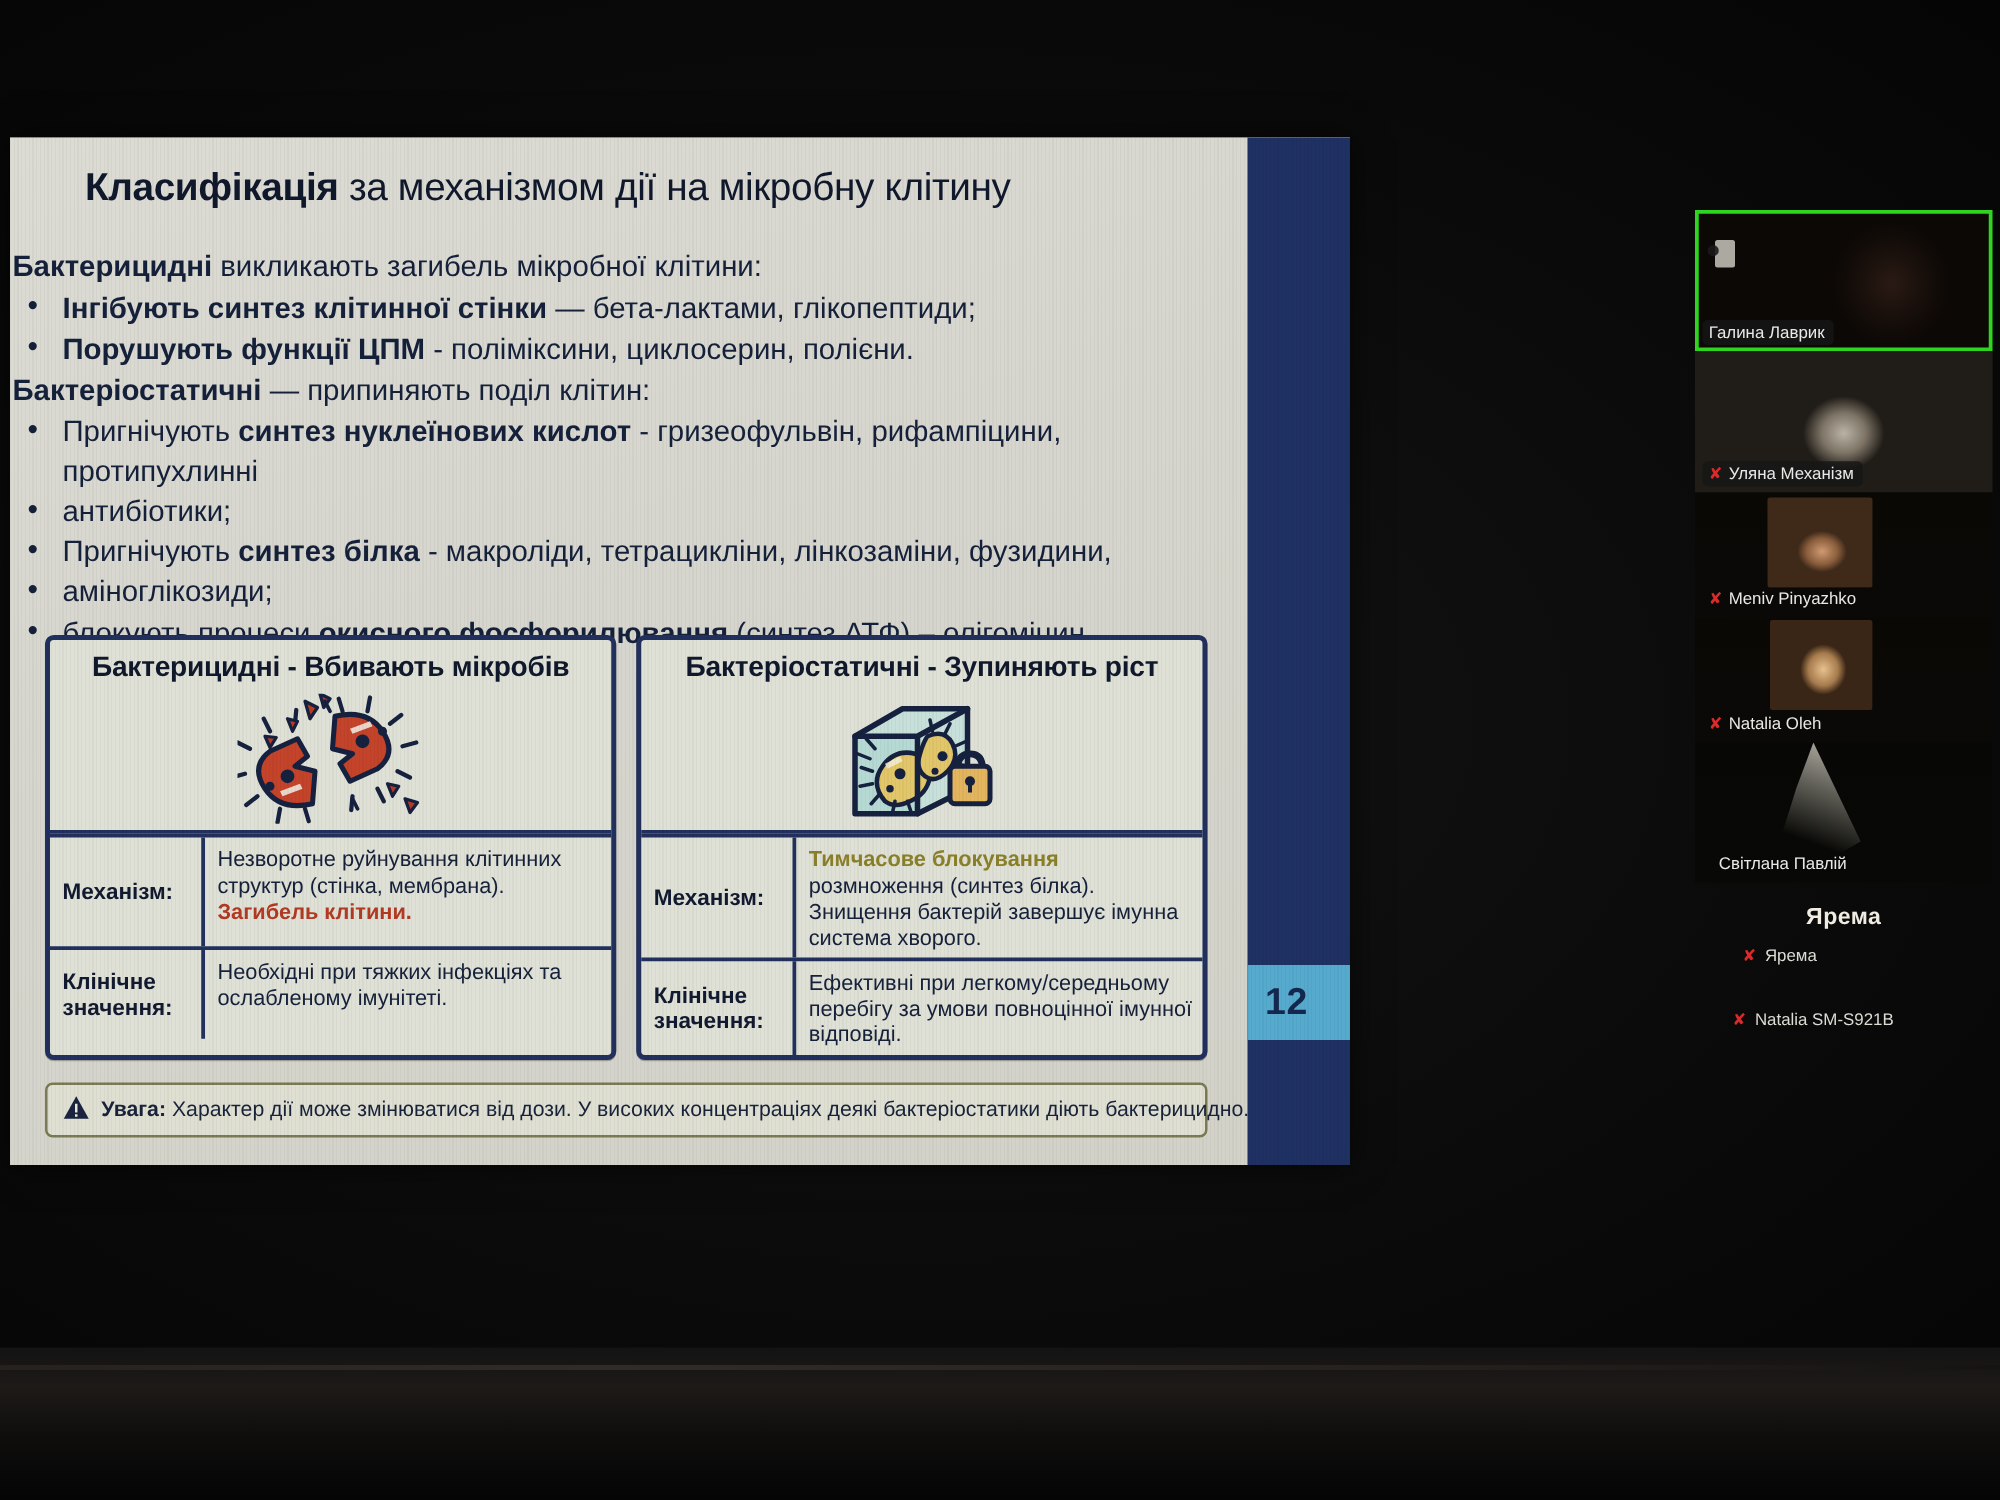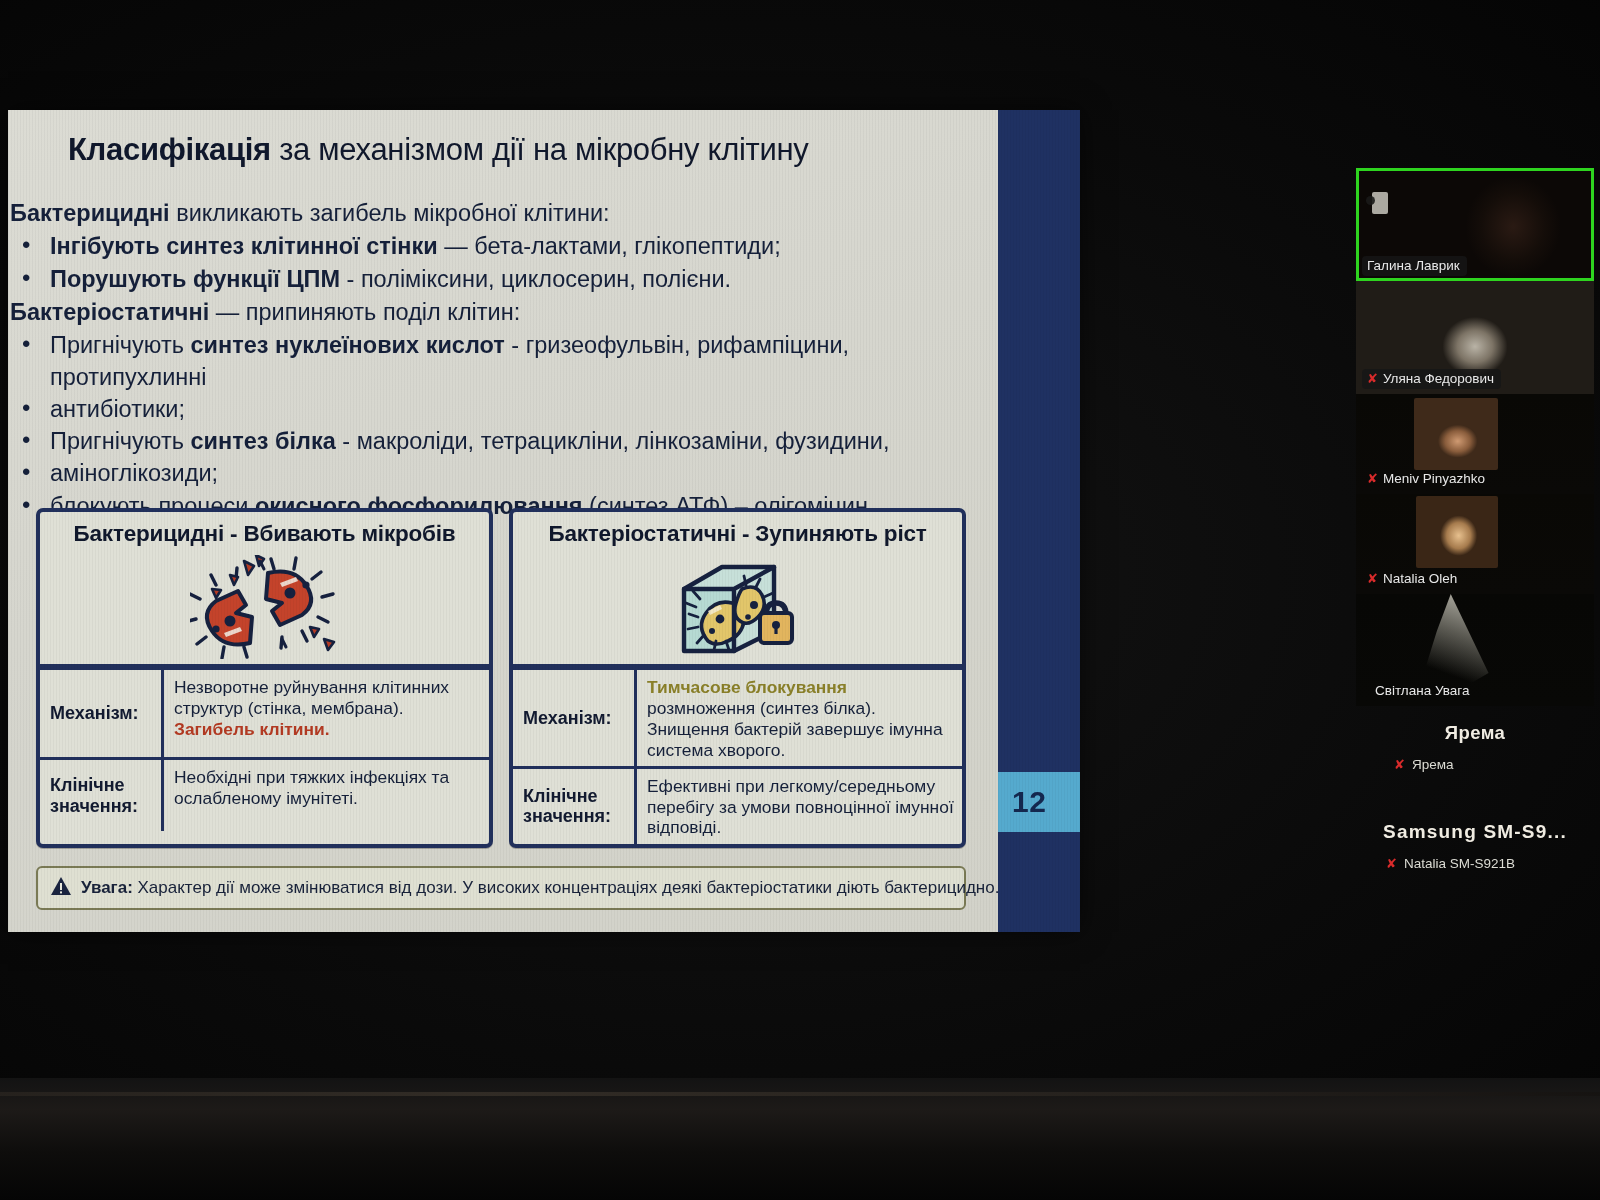--- a/index.html
+++ b/index.html
@@ -352,21 +352,21 @@
       <div class="hl"></div>
       <div class="hl2"></div>
       <div class="pname">
         <span>Галина Лаврик</span>
       </div>
     </div>
 
     <div class="ptile cam-b">
       <div class="pname">
         <span class="mute-ic">✘</span>
-        <span>Уляна Федорович</span>
+        <span>Уляна Механізм</span>
       </div>
     </div>
 
     <div class="ptile cam-c">
       <div class="ph"></div>
       <div class="pname nobg">
         <span class="mute-ic">✘</span>
         <span>Meniv Pinyazhko</span>
       </div>
     </div>
@@ -375,33 +375,32 @@
       <div class="ph"></div>
       <div class="pname nobg">
         <span class="mute-ic">✘</span>
         <span>Natalia Oleh</span>
       </div>
     </div>
 
     <div class="ptile cam-e">
       <div class="ph"></div>
       <div class="pname nobg" style="left:14px;">
-        <span>Світлана Увага</span>
+        <span>Світлана Павлій</span>
       </div>
     </div>
 
     <div class="section-title">Ярема</div>
     <div class="plain-row">
       <span class="mute-ic">✘</span>
       <span>Ярема</span>
     </div>
 
     <div class="spacer-30"></div>
 
-    <div class="section-title wide">Samsung SM-S9...</div>
     <div class="plain-row indent2">
       <span class="mute-ic">✘</span>
       <span>Natalia SM-S921B</span>
     </div>
 
   </div>
 
 </div>
 
 </body></html>

